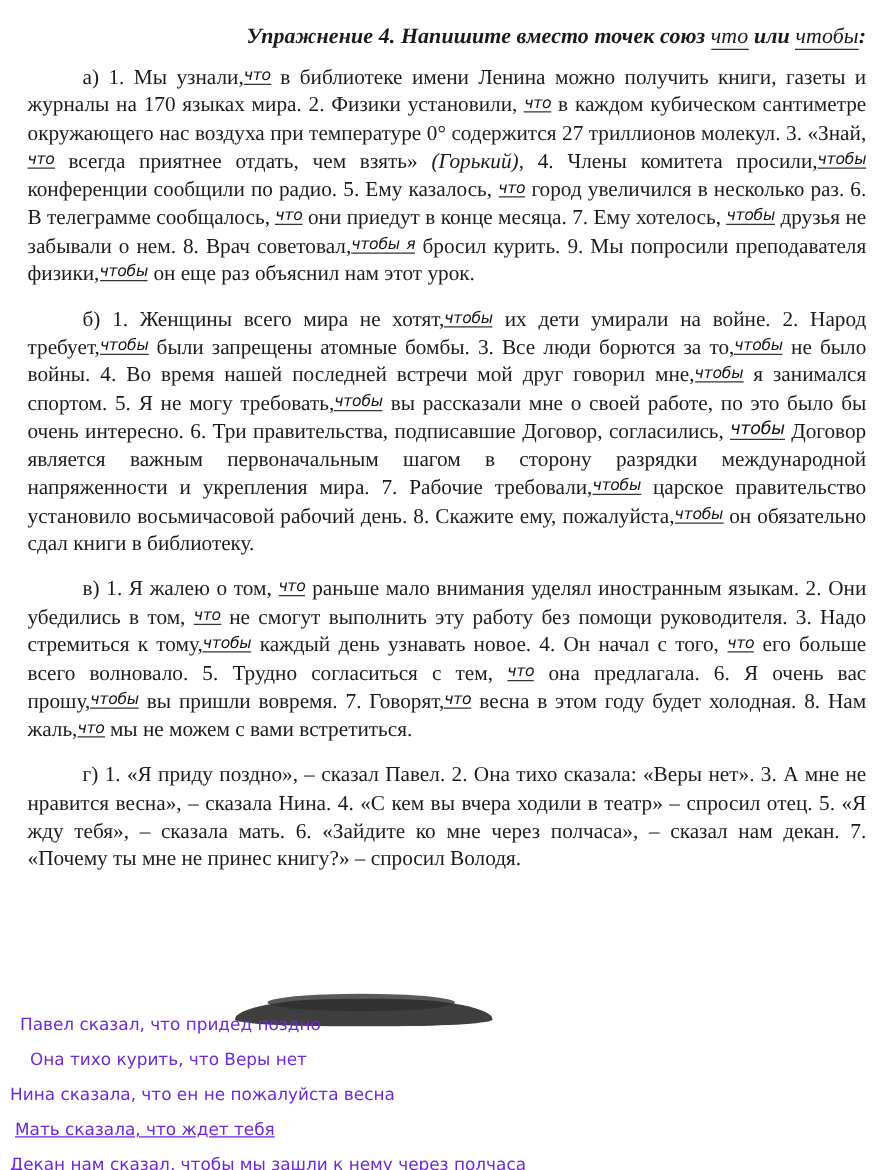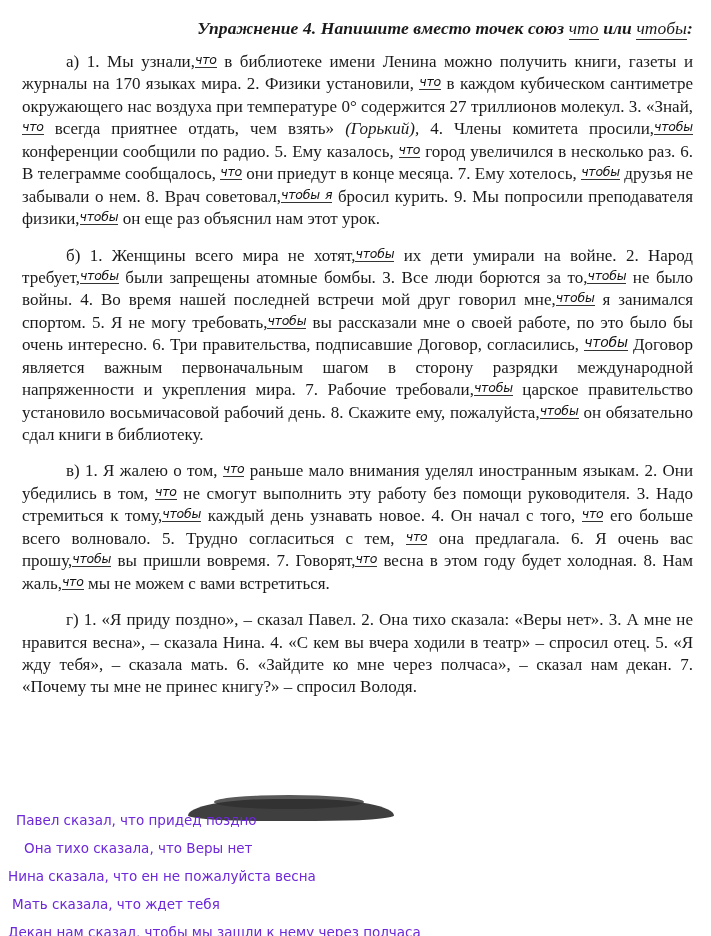--- a/index.html
+++ b/index.html
@@ -79,21 +79,21 @@
   .answer-line {
     font-family: "DejaVu Sans", sans-serif;
     font-size: 13.5px;
     color: #6d28d9;
     margin: 0 0 12px 0;
     white-space: nowrap;
   }
   .answer-line.i1 { padding-left: 8px; }
   .answer-line.i2 { padding-left: 16px; }
   .answer-line.i3 { padding-left: 0px; }
-  .answer-line.i4 { padding-left: 4px; }
+  .answer-line.i4 { padding-left: 4px; text-decoration: underline; }
   .answer-line.i5 { padding-left: 0px; }
   .smudge {
     position: absolute;
     left: 188px;
     top: 799px;
     width: 206px;
     height: 22px;
     background: #2f2f2f;
     border-radius: 50% 50% 46% 46% / 90% 90% 30% 30%;
     opacity: 0.92;
@@ -136,19 +136,19 @@
   <p class="para">
     <span class="indent"></span><span>г)</span>
     <span>1. «Я приду поздно», – сказал Павел.  2. Она тихо сказала: «Веры нет». 3. А мне не нравится весна», – сказала Нина. 4.   «С кем вы вчера ходили в театр» – спросил отец. 5. «Я жду тебя», – сказала мать. 6. «Зайдите ко мне через полчаса», – сказал нам декан. 7. «Почему ты мне не принес книгу?» – спросил Володя.</span>
   </p>
 
   <div class="smudge"></div>
   <div class="smudge2"></div>
 
   <div class="answers">
     <div class="answer-line i1">Павел сказал, что придед поздно</div>
-    <div class="answer-line i2">Она тихо сказала, что Веры нет</div>
+    <div class="answer-line i2">Она тихо курить, что Веры нет</div>
     <div class="answer-line i3">Нина сказала, что ен не пожалуйста весна</div>
     <div class="answer-line i4">Мать сказала, что ждет тебя</div>
     <div class="answer-line i5">Декан нам сказал, чтобы мы зашли к нему через полчаса</div>
   </div>
 
 </div>
 
 </body></html>

